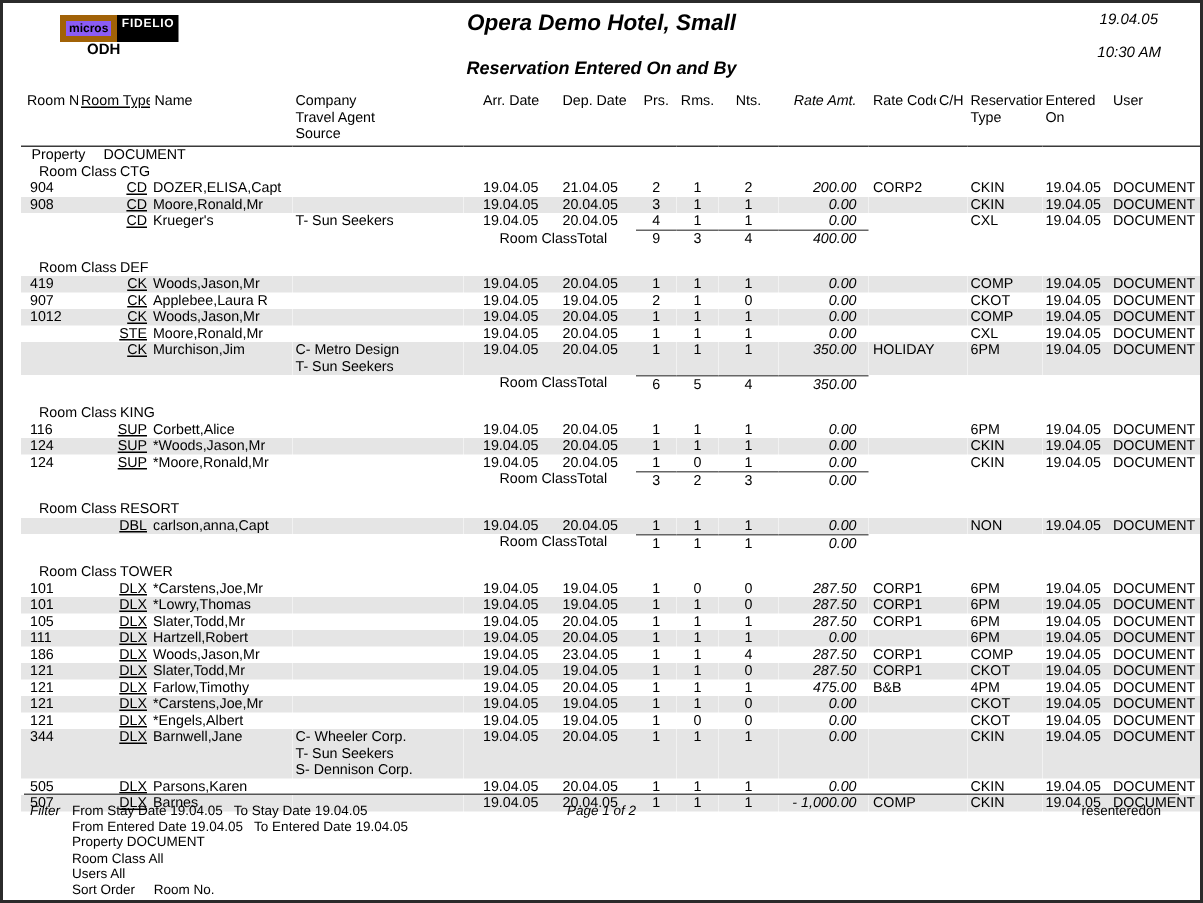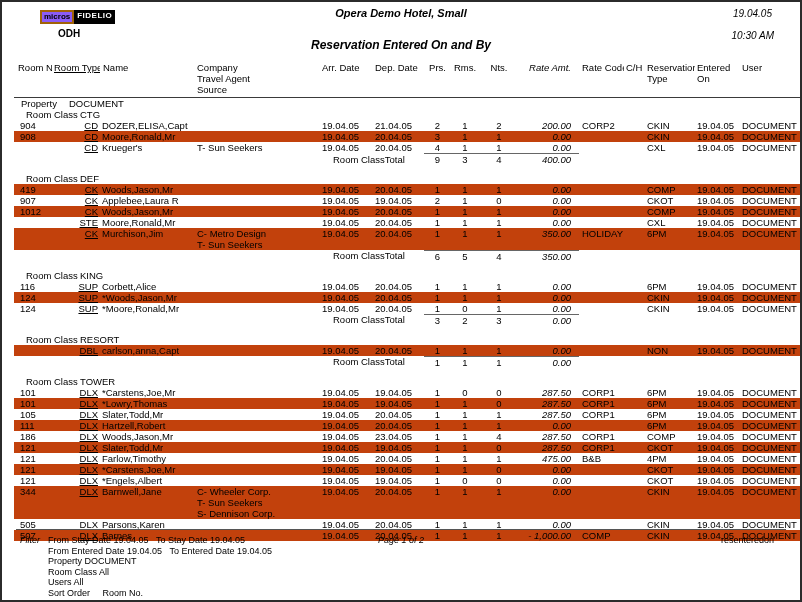--- a/index.html
+++ b/index.html
@@ -3,24 +3,24 @@
 <meta charset="utf-8">
 <style>
   * { margin:0; padding:0; box-sizing:border-box; }
   html,body { background:#888; }
   body { width:802px; height:602px; font-family:"Liberation Sans", sans-serif; color:#000; }
   .page { width:802px; height:602px; background:#fff; border:2px solid #2b2b2b; position:relative; overflow:hidden; }
 
   
   .page-header { position:relative; height:54px; }
   .logo { position:absolute; left:38px; top:8px; display:inline-flex; font-size:8px; font-weight:bold; line-height:10px; }
-  .logo-micros { border:2px solid #a16207; padding:0 2px; background:#8b5cf6; color:#000; }
+  .logo-micros { border:4px solid #a16207; padding:0 2px; background:#8b5cf6; color:#000; }
   .logo-fidelio { background:#000; color:#fff; padding:1px 3px; letter-spacing:0.5px;text-align:center; }
   .property-code { position:absolute; left:56px; top:26px; font-size:10px; font-weight:bold; }
-  .hotel-name { position:absolute; left:0; top:5px; width:100%; text-align:center; font-size:11px; font-style:italic; font-weight:bold; }
+  .hotel-name { position:absolute; left:0; top:5px; width:100%; text-align:center; font-size:15px; font-style:italic; font-weight:bold; }
   .report-title { position:absolute; left:0; top:36px; width:100%; text-align:center; font-size:12px; font-style:italic; font-weight:bold; }
   .print-date { position:absolute; right:28px; top:6px; font-size:10px; font-style:italic; }
   .print-time { position:absolute; right:26px; top:28px; font-size:10px; font-style:italic; }
 
   
   table { border-collapse:collapse; table-layout:fixed; width:787px; margin:4px 0 0 12px; font-size:9.5px; }
   td { vertical-align:top; line-height:11px; padding:0 2px; text-align:left; font-weight:normal; overflow:hidden; white-space:nowrap; }
   thead tr { border-bottom:1px solid #3a3a3a; }
   thead td { padding-top:2px; padding-bottom:2px; }
 
@@ -31,21 +31,21 @@
 
   .col-room-no { padding-left:6px; }
   .hdr-row .col-room-no { padding-left:4px; }
   .col-room-type { text-align:right;text-decoration:underline; }
   .hdr-row .col-name { padding-left:3px; }
   .col-arr-date, .col-dep-date { padding-left:13px; }
   .col-prs, .col-rms, .col-nts { text-align:center; }
   .col-rate-amt { text-align:right; padding-right:8px;font-style:italic; }
   .col-rate-code { padding-left:3px; }
 
-  .shaded { background:#c2410c; }
+  .shaded { background:#e5e5e5; }
   .prop-label { display:inline-block; margin-left:5px; width:48px; }
   .sec-label  { display:inline-block; margin-left:10px; width:54px; }
   .sec-gap td { padding-top:5px; }
   .total-row td { padding-bottom:3px; }
   .total-label { padding-left:24px; }
   .tline { border-top:1px solid #666; }
 
   
   .bottom-rule { position:absolute; left:14px; right:14px; top:527px; border-top:1px solid #555; }
   .page-footer { position:absolute; left:0; right:0; top:531px; height:68px; font-size:9px; }

